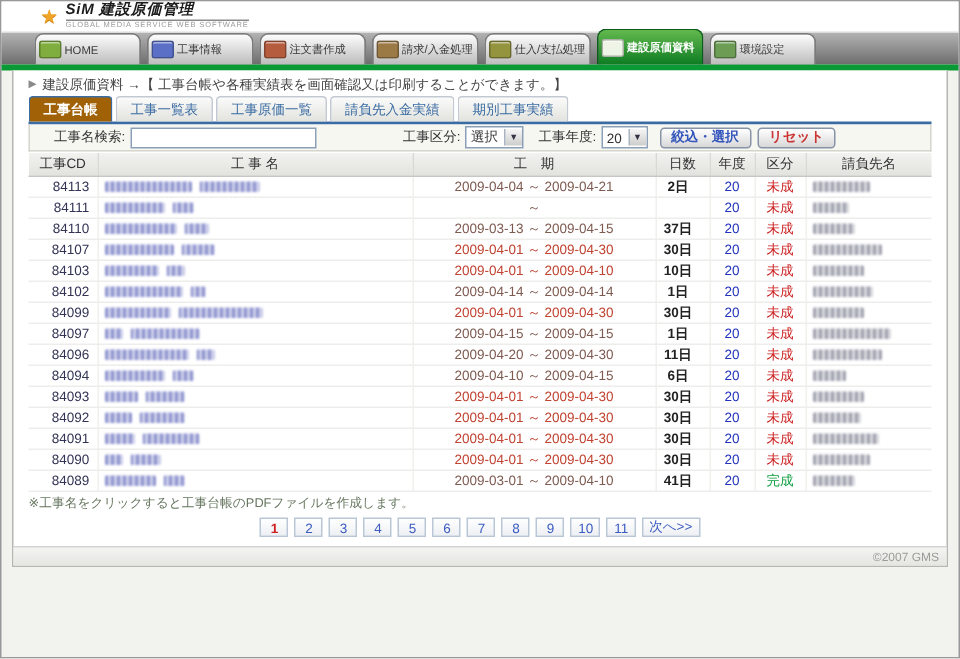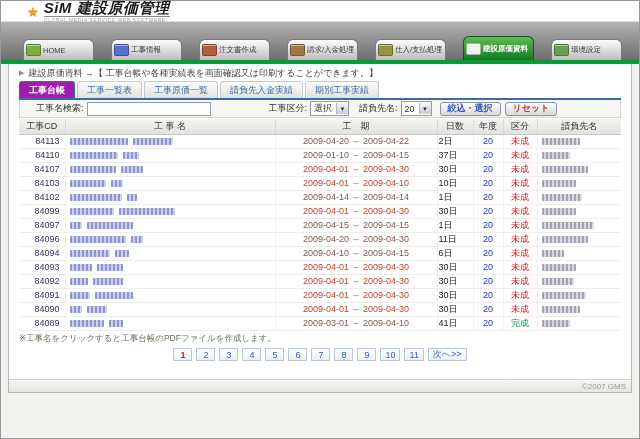--- a/index.html
+++ b/index.html
@@ -4,43 +4,43 @@
 <style>
   html,body{margin:0;padding:0;}
   body{width:640px;height:439px;overflow:hidden;background:#e9e9e5;
        font-family:"Liberation Sans","DejaVu Sans",sans-serif;}
   #page{width:640px;height:439px;box-sizing:border-box;border:1px solid #98989a;background:#f2f2ee;}
 
   
   .hdr{height:20px;background:#fff;border-bottom:1px solid #dcdcd8;display:flex;align-items:center;padding-left:26px;}
   .star{color:#f0a428;font-size:13px;margin-right:5px;text-shadow:0 1px 0 #c87d10;}
   .logo-block{display:flex;flex-direction:column;line-height:1;}
-  .logo-title{font-size:15px;font-weight:bold;font-style:italic;color:#1c1c1c;letter-spacing:.5px;border-bottom:1px solid #8a8a8a;padding-bottom:1px;}
+  .logo-title{font-size:10px;font-weight:bold;font-style:italic;color:#1c1c1c;letter-spacing:.5px;border-bottom:1px solid #8a8a8a;padding-bottom:1px;}
   .logo-sub{font-size:5px;color:#9a9a9a;letter-spacing:.6px;margin-top:1px;}
 
   
-  .tabbar{height:38px;background:linear-gradient(#b2b2b2,#6d6d6d);display:flex;align-items:flex-end;padding-left:22px;gap:17px;}
+  .tabbar{height:21px;background:linear-gradient(#b2b2b2,#6d6d6d);display:flex;align-items:flex-end;padding-left:22px;gap:4px;}
   .tab{width:71px;height:21px;box-sizing:border-box;border-radius:6px 6px 0 0;border:1px solid #7a7a7a;border-bottom:none;
        background:linear-gradient(#fdfdfd,#bcbcbc);display:flex;align-items:center;gap:2px;padding:0 2px;cursor:pointer;}
   .ticon{width:13px;height:10px;border-radius:2px;border:1px solid rgba(0,0,0,.28);flex:none;box-shadow:inset 0 1px 0 rgba(255,255,255,.5);}
   .tlabel{font-size:7.5px;color:#3a3a3a;white-space:nowrap;overflow:hidden;}
   .tab.active{height:24px;background:linear-gradient(#63b94e,#0e7c23);border-color:#0b5c1a;}
   .tab.active .tlabel{color:#fff;font-weight:bold;}
   .gstrip{height:4px;background:#0a9a35;}
 
   
   .content{margin:0 7px;background:#fff;border:1px solid #b6b6b2;border-top:none;padding:0 10px;box-sizing:border-box;}
   .crumb{height:14px;display:flex;align-items:center;gap:4px;font-size:9px;color:#444;padding-top:2px;}
   .crumb .arr{color:#8a8a8a;font-size:7px;}
 
   
   .subtabs{display:flex;gap:2px;border-bottom:2px solid #3a6ca3;align-items:flex-end;margin-top:1px;}
   .stab{background:linear-gradient(#fbfbfa,#e2e2de);border:1px solid #c3c9d2;border-bottom:none;color:#3a6ca3;
         font-size:9px;padding:2px 9px 1px;border-radius:3px 3px 0 0;white-space:nowrap;cursor:pointer;}
-  .stab.active{background:#a21caf;color:#fff;border-color:#3a6ca3;font-weight:bold;}
+  .stab.active{background:#a16207;color:#fff;border-color:#3a6ca3;font-weight:bold;}
 
   
   .filter{height:18px;box-sizing:border-box;background:#f7f7f2;border:1px solid #d6d6cc;border-top:none;
           display:flex;align-items:center;font-size:9px;color:#333;padding:0 6px;}
   .flabel{margin:0 3px 0 10px;white-space:nowrap;}
   .tinput{width:118px;height:12px;border:1px solid #8aa0b8;background:#fff;font-size:9px;padding:0 2px;}
   .sel{display:inline-flex;align-items:center;border:1px solid #8aa0b8;background:#fff;height:13px;font-size:9px;padding-left:3px;cursor:pointer;}
   .sel .sarr{width:11px;height:11px;margin-left:4px;border-left:1px solid #aab4c0;background:linear-gradient(#f6f6f6,#cdcdcd);
              font-size:6px;color:#334;display:flex;align-items:center;justify-content:center;}
   .btn{height:14px;border:1px solid #8893a8;border-radius:3px;background:linear-gradient(#ffffff,#d8d8d8);
@@ -51,40 +51,40 @@
   
   table{width:602px;border-collapse:collapse;table-layout:fixed;font-size:9px;margin-top:1px;}
   thead td{height:12px;background:linear-gradient(#f2f2ef,#e2e2de);border-bottom:1px solid #c6c6c2;border-right:1px solid #d8d8d4;
            color:#333;text-align:center;white-space:nowrap;overflow:hidden;}
   thead td:last-child{border-right:none;}
   tbody td{height:11px;line-height:11px;border-bottom:1px solid #ededeb;border-right:1px solid #f0f0ed;white-space:nowrap;overflow:hidden;}
   tbody td:last-child{border-right:none;}
   .c1{text-align:right;padding-right:5px;color:#333355;}
   .c2{padding-left:4px;}
   .c3{text-align:center;}
-  .c4{text-align:left;padding-right:7px;color:#222;}
+  .c4{text-align:center;padding-right:7px;color:#222;font-weight:bold;}
   .c5{text-align:center;color:#2233bb;}
   .c6{text-align:center;}
   .c7{padding-left:4px;}
   .p-dark{color:#7e5a50;} .p-red{color:#c04230;}
   .k-mi{color:#cc2222;} .k-kan{color:#11a044;}
   .mask{display:inline-block;height:7px;vertical-align:middle;border-radius:1px;}
   .m-name{background:repeating-linear-gradient(90deg,#8f94cf 0 2px,#cdd0ea 2px 4px);filter:blur(.6px);margin-right:5px;}
   .m-contr{background:repeating-linear-gradient(90deg,#a2a2b0 0 2px,#d8d8de 2px 4px);filter:blur(.6px);}
 
   .noterow{display:flex;justify-content:space-between;align-items:center;height:11px;font-size:8.5px;margin-top:2px;}
   .note{color:#66765f;}
   .count{color:#8a8a80;padding-right:4px;}
 
   .pager{display:flex;justify-content:center;gap:4px;margin-top:4px;height:13px;}
   .pg{min-width:9px;padding:0 4px;border:1px solid #b9c6d6;background:linear-gradient(#ffffff,#edeff3);
       font-size:9px;color:#3a5bc0;display:flex;align-items:center;justify-content:center;cursor:pointer;}
   .pg.current{color:#d02020;font-weight:bold;}
 
-  .cfoot{height:12px;margin:18px -10px 0;background:linear-gradient(#f4f4f2,#e5e5e1);border-top:1px solid #d0d0cc;
+  .cfoot{height:12px;margin:6px -10px 0;background:linear-gradient(#f4f4f2,#e5e5e1);border-top:1px solid #d0d0cc;
          display:flex;justify-content:flex-end;align-items:center;font-size:8px;color:#9a9a96;padding-right:5px;text-align:center;}
 </style>
 </head>
 <body>
 
 <div id="page">
 
   <div class="hdr">
     <span class="star">★</span>
     <div class="logo-block">
@@ -141,21 +141,21 @@
     </div>
 
     <div class="filter">
       <span class="flabel">工事名検索:</span>
       <input class="tinput" type="text" value="" style="">
       <span class="flabel" style="margin-left:58px;">工事区分:</span>
       <span class="sel">
         <span>選択</span>
         <span class="sarr">▼</span>
       </span>
-      <span class="flabel">請負先名:</span>
+      <span class="flabel">工事年度:</span>
       <span class="sel">
         <span>20</span>
         <span class="sarr">▼</span>
       </span>
       <button class="btn filter-btn">絞込・選択</button>
       <button class="btn reset-btn">リセット</button>
     </div>
 
     <table>
       <colgroup>
@@ -175,30 +175,39 @@
           <td>日数</td>
           <td>年度</td>
           <td>区分</td>
           <td>請負先名</td>
         </tr>
       </thead>
       <tbody>
         <tr>
           <td class="c1">84113</td>
           <td class="c2"><span class="mask m-name" style="width: 58px;"></span><span class="mask m-name" style="width: 40px;"></span></td>
-          <td class="c3 p-dark">2009-04-20 ～ 2009-04-22</td>
+          <td class="c3 p-dark">2009-04-04 ～ 2009-04-21</td>
           <td class="c4">2日</td>
           <td class="c5">20</td>
           <td class="c6 k-mi">未成</td>
           <td class="c7"><span class="mask m-contr" style="width: 38px;"></span></td>
+        </tr>
+        <tr>
+          <td class="c1">84111</td>
+          <td class="c2"><span class="mask m-name" style="width: 40px;"></span><span class="mask m-name" style="width: 14px;"></span></td>
+          <td class="c3 p-dark">～</td>
+          <td class="c4"></td>
+          <td class="c5">20</td>
+          <td class="c6 k-mi">未成</td>
+          <td class="c7"><span class="mask m-contr" style="width: 24px;"></span></td>
         </tr>
         <tr>
           <td class="c1">84110</td>
           <td class="c2"><span class="mask m-name" style="width: 48px;"></span><span class="mask m-name" style="width: 16px;"></span></td>
-          <td class="c3 p-dark">2009-01-10 ～ 2009-04-15</td>
+          <td class="c3 p-dark">2009-03-13 ～ 2009-04-15</td>
           <td class="c4">37日</td>
           <td class="c5">20</td>
           <td class="c6 k-mi">未成</td>
           <td class="c7"><span class="mask m-contr" style="width: 28px;"></span></td>
         </tr>
         <tr>
           <td class="c1">84107</td>
           <td class="c2"><span class="mask m-name" style="width: 46px;"></span><span class="mask m-name" style="width: 22px;"></span></td>
           <td class="c3 p-red">2009-04-01 ～ 2009-04-30</td>
           <td class="c4">30日</td>

